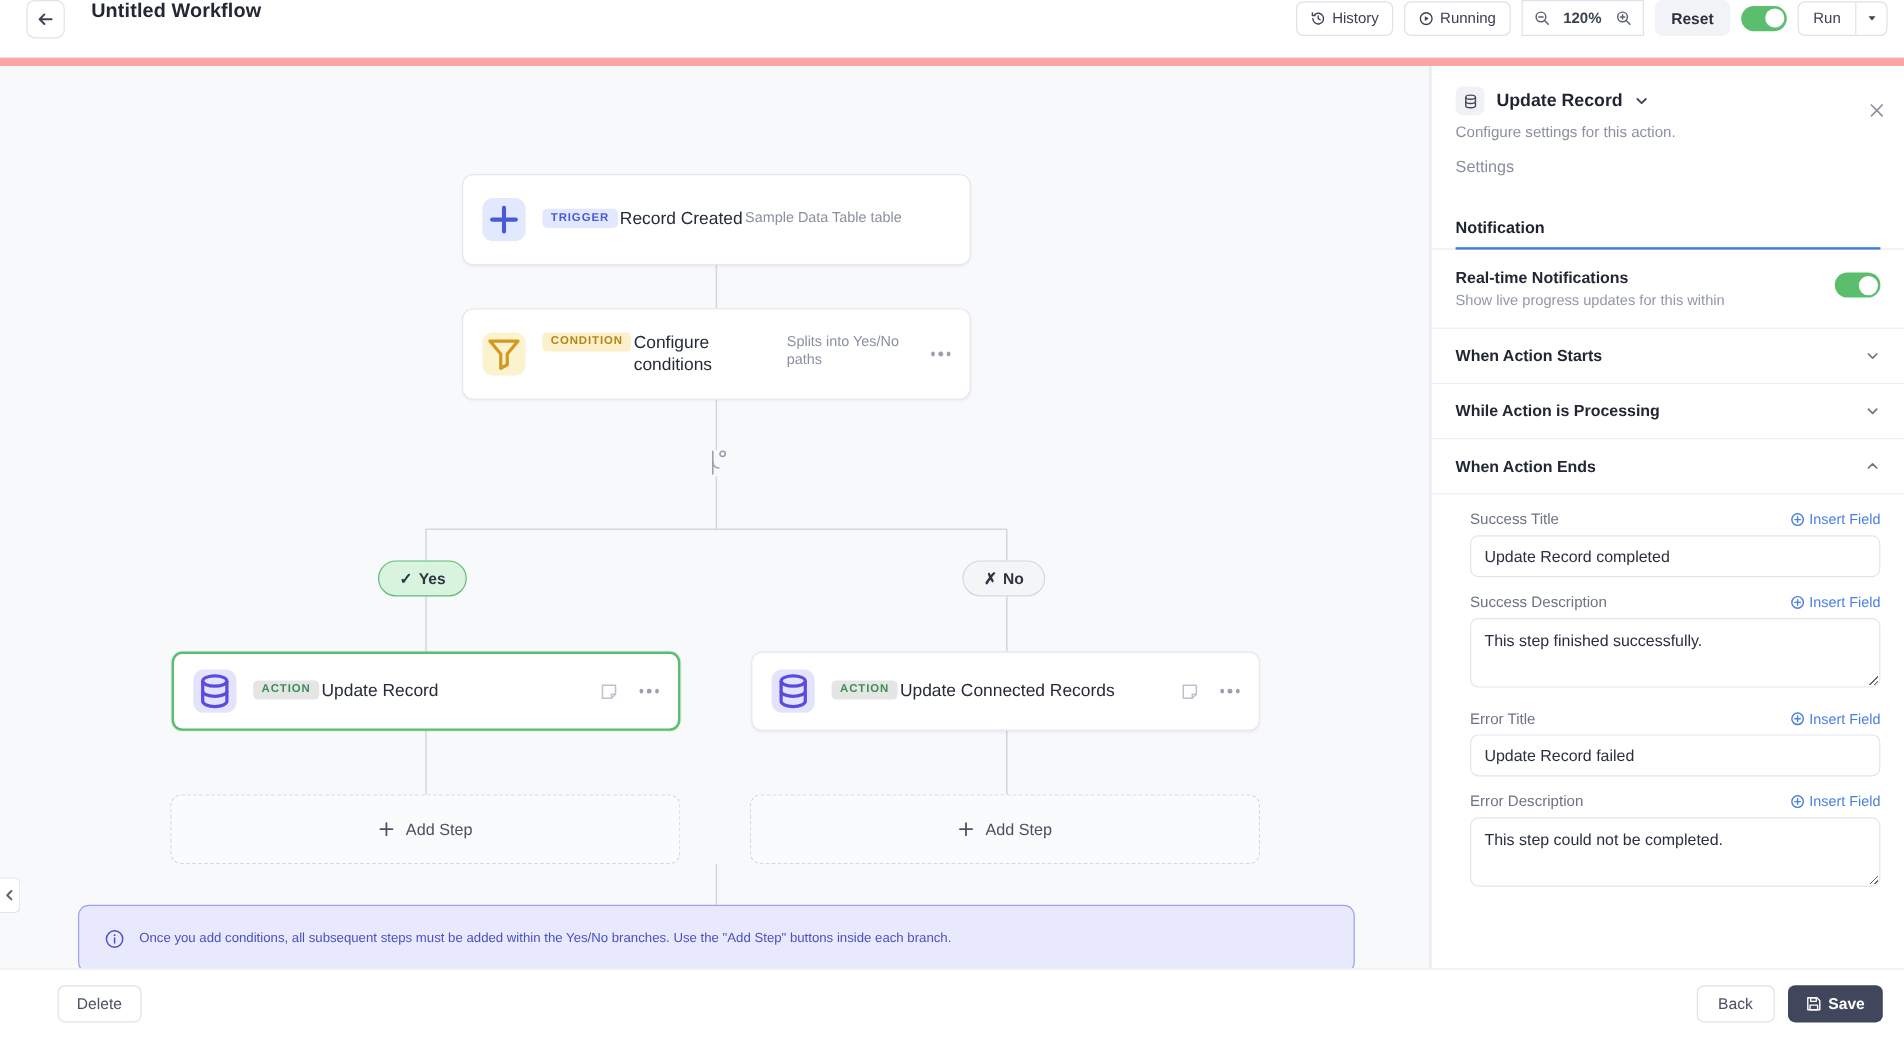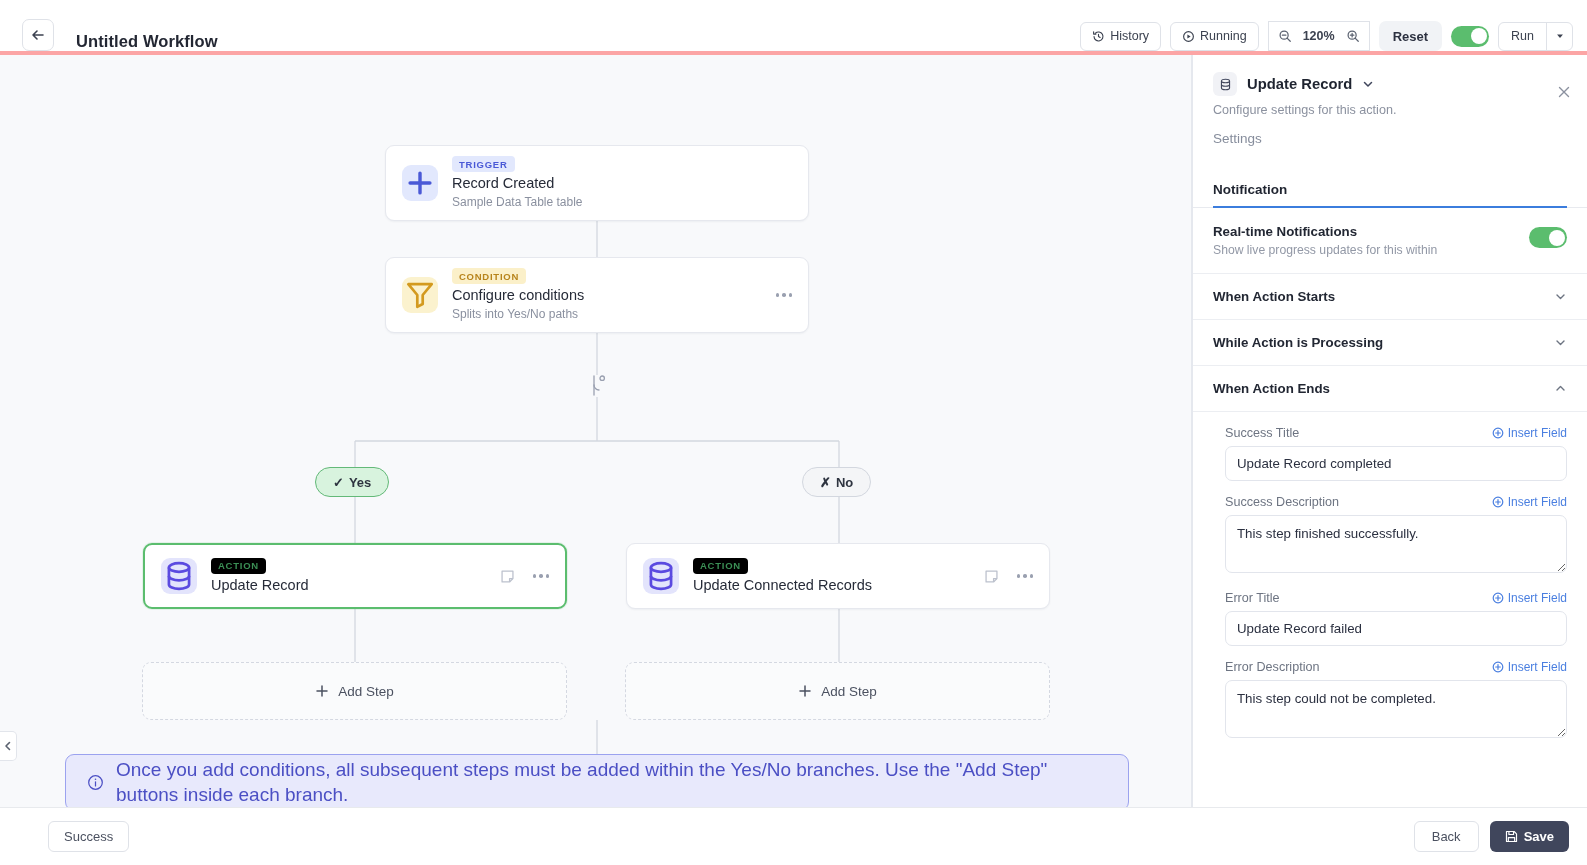--- a/index.html
+++ b/index.html
@@ -8,22 +8,22 @@
     font-family: "Liberation Sans", sans-serif;
     background: #ffffff;
     overflow: hidden;
   }
   .app { position: relative; width: 1587px; height: 865px; display: flex; flex-direction: column; }
 
   
   .topbar {
     height: 55px; min-height: 55px;
     background: #ffffff;
-    border-bottom: 4px solid #fca5a5;
-    display: flex; align-items: flex-end;
+    border-bottom: 7px solid #fca5a5;
+    display: flex; align-items: flex-start;
     padding: 0 14px 0 22px;
     position: relative; z-index: 40;
   }
   .back-btn {
     width: 32px; height: 32px; border: 1px solid #dfe2e8; border-radius: 7px;
     background: #fff; display: flex; align-items: center; justify-content: center;
     cursor: pointer;
   }
   .back-btn svg { width: 16px; height: 16px; }
   .wf-title {
@@ -92,28 +92,28 @@
     border-radius: 9px; box-shadow: 0 1px 2px rgba(24,32,52,.05);
     display: flex; align-items: center; padding: 0 16px;
   }
   .node .ico {
     width: 36px; height: 36px; border-radius: 9px; flex: none;
     display: flex; align-items: center; justify-content: center;
   }
   .ico-trigger { background: #e2e8fd; }
   .ico-cond { background: #fbf2ce; }
   .ico-action { background: #e3e4fc; }
-  .node .meta { margin-left: 14px; display: flex; flex-direction: column; gap: 2px; }
+  .node .meta { margin-left: 14px; display: flex; flex-direction: row; gap: 2px; }
   .badge {
     align-self: flex-start; font-size: 9.5px; font-weight: bold; letter-spacing: .75px;
     padding: 2.5px 7px; border-radius: 4px; text-transform: uppercase;
   }
   .badge-trigger { background: #e2e8fd; color: #4a59d6; }
   .badge-cond { background: #fbf0c9; color: #b7841c; }
-  .badge-action { background: #000000; color: #3b8f55; }
+  .badge-action { background: #e5e5e5; color: #3b8f55; }
   .node .ttl { font-size: 14.5px; color: #262b38; line-height: 1.25; }
   .node .sub { font-size: 12px; color: #8a909f; line-height: 1.25; }
   .node .right-ico { margin-left: auto; display: flex; align-items: center; gap: 18px; }
   .dots { display: flex; gap: 3px; cursor: pointer; }
   .dots i { width: 3.5px; height: 3.5px; border-radius: 50%; background: #9aa0b0; display: block; }
   .note-ico { cursor: pointer; display: flex; }
   .note-ico svg { width: 15px; height: 15px; }
 
   #node-trigger { left: 385px; top: 90px; width: 424px; height: 76px; }
   #node-condition { left: 385px; top: 202px; width: 424px; height: 76px; }
@@ -143,21 +143,21 @@
   #add-yes { left: 142px; top: 607px; width: 425px; }
   #add-no  { left: 625px; top: 607px; width: 425px; }
 
   
   .info-banner {
     position: absolute; left: 65px; top: 699px; width: 1064px; height: 57px;
     background: #e8e9fc; border: 1px solid #9ba2ef; border-radius: 9px;
     display: flex; align-items: center; gap: 12px; padding: 0 21px;
   }
   .info-banner svg { width: 17px; height: 17px; flex: none; }
-  .info-banner .txt { font-size: 19px; color: #4b4fc4; line-height: 1.3; }
+  .info-banner .txt { font-size: 11px; color: #4b4fc4; line-height: 1.3; }
 
   
   .split-glyph { position: absolute; left: 588px; top: 320px; width: 20px; height: 22px; }
 
   
   .panel {
     width: 395px; min-width: 395px; background: #fff;
     display: flex; flex-direction: column; position: relative;
     border-left: 1px solid #e5e8ee;
   }
@@ -601,21 +601,21 @@
             </div>
             <textarea style="">This step could not be completed.</textarea>
           </div>
 
         </div>
       </div>
     </div>
   </div>
 
   <div class="footer">
-    <button class="btn-delete">Success</button>
+    <button class="btn-delete">Delete</button>
     <div class="footer-right">
       <button class="btn-back">Back</button>
       <button class="btn-save">
         <svg viewBox="0 0 14 14" fill="none" stroke="#ffffff" stroke-width="1.25" stroke-linejoin="round">
           <path d="M1.6 1.6h8.2l2.6 2.6v8.2H1.6z"></path>
             <path d="M4.2 1.6h5v3.2h-5z"></path>
             <path d="M3.6 8.2h6.8v4.2H3.6z"></path>
         </svg>
         <span>Save</span>
       </button>

